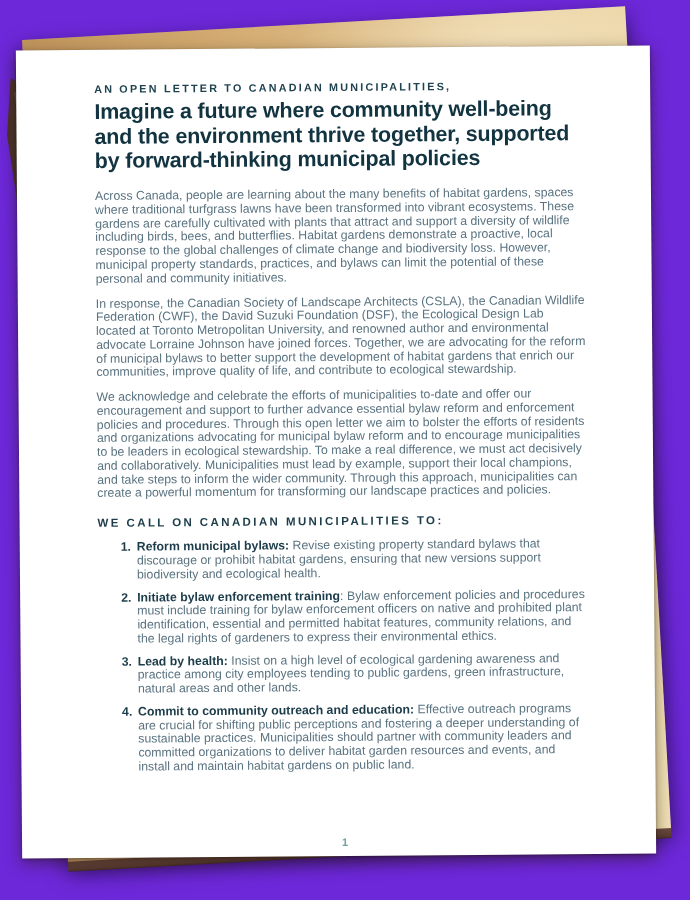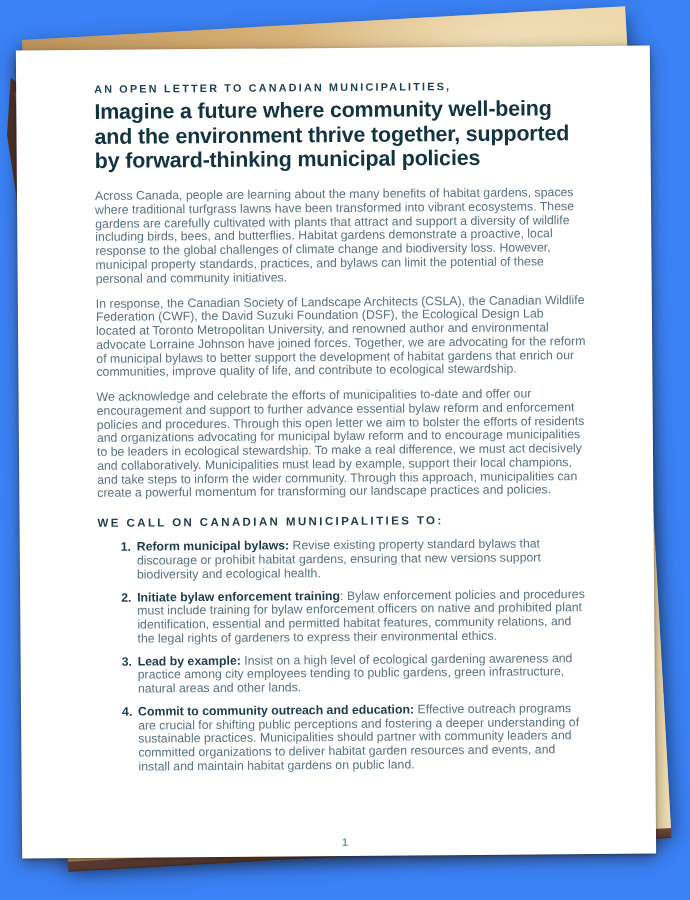--- a/index.html
+++ b/index.html
@@ -3,21 +3,21 @@
 <meta charset="utf-8">
 <style>
   * { margin: 0; padding: 0; box-sizing: border-box; }
   html, body { background: #000; }
   body { font-family: "Liberation Sans", sans-serif; }
 
   .stage {
     position: relative;
     width: 690px;
     height: 900px;
-    background: #3b82f6;
+    background: #6d28d9;
     overflow: hidden;
   }
 
   
   .envelope {
     position: absolute;
     left: 22px;
     top: 40px;
     width: 604px;
     height: 824px;
@@ -177,21 +177,21 @@
         <span class="demand-text"><span class="demand-lead">Reform municipal bylaws:</span><span> Revise existing property standard bylaws that discourage or prohibit habitat gardens, ensuring that new versions support biodiversity and ecological health.</span></span>
       </div>
 
       <div class="demand">
         <span class="demand-num">2.</span>
         <span class="demand-text"><span class="demand-lead">Initiate bylaw enforcement training</span><span>: Bylaw enforcement policies and procedures must include training for bylaw enforcement officers on native and prohibited plant identification, essential and permitted habitat features, community relations, and the legal rights of gardeners to express their environmental ethics.</span></span>
       </div>
 
       <div class="demand">
         <span class="demand-num">3.</span>
-        <span class="demand-text"><span class="demand-lead">Lead by example:</span><span> Insist on a high level of ecological gardening awareness and practice among city employees tending to public gardens, green infrastructure, natural areas and other lands.</span></span>
+        <span class="demand-text"><span class="demand-lead">Lead by health:</span><span> Insist on a high level of ecological gardening awareness and practice among city employees tending to public gardens, green infrastructure, natural areas and other lands.</span></span>
       </div>
 
       <div class="demand">
         <span class="demand-num">4.</span>
         <span class="demand-text"><span class="demand-lead">Commit to community outreach and education:</span><span> Effective outreach programs are crucial for shifting public perceptions and fostering a deeper understanding of sustainable practices. Municipalities should partner with community leaders and committed organizations to deliver habitat garden resources and events, and install and maintain habitat gardens on public land.</span></span>
       </div>
 
     </div>
 
     <div class="page-number">1</div>

